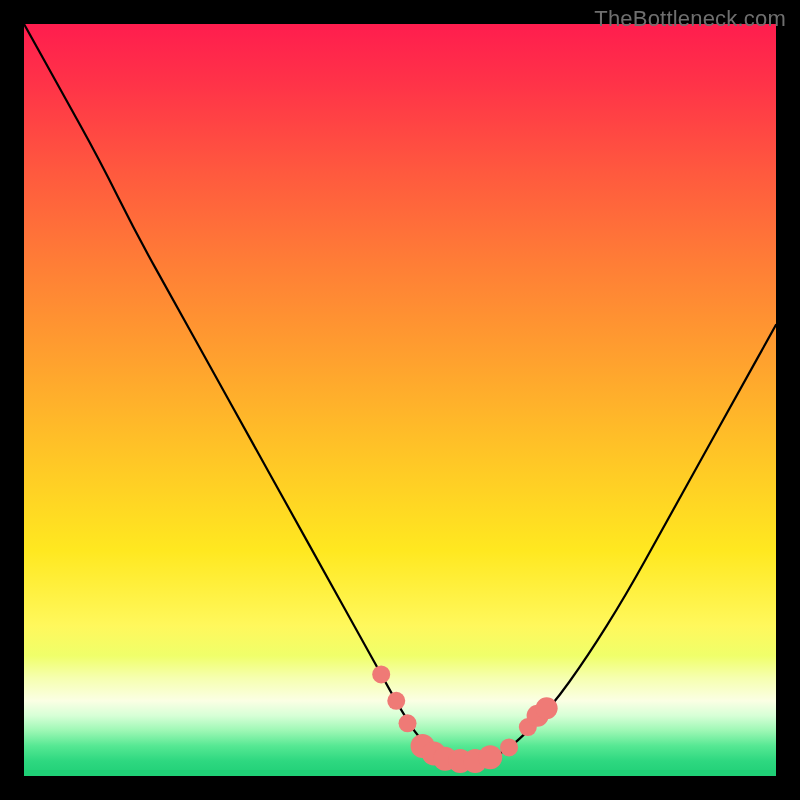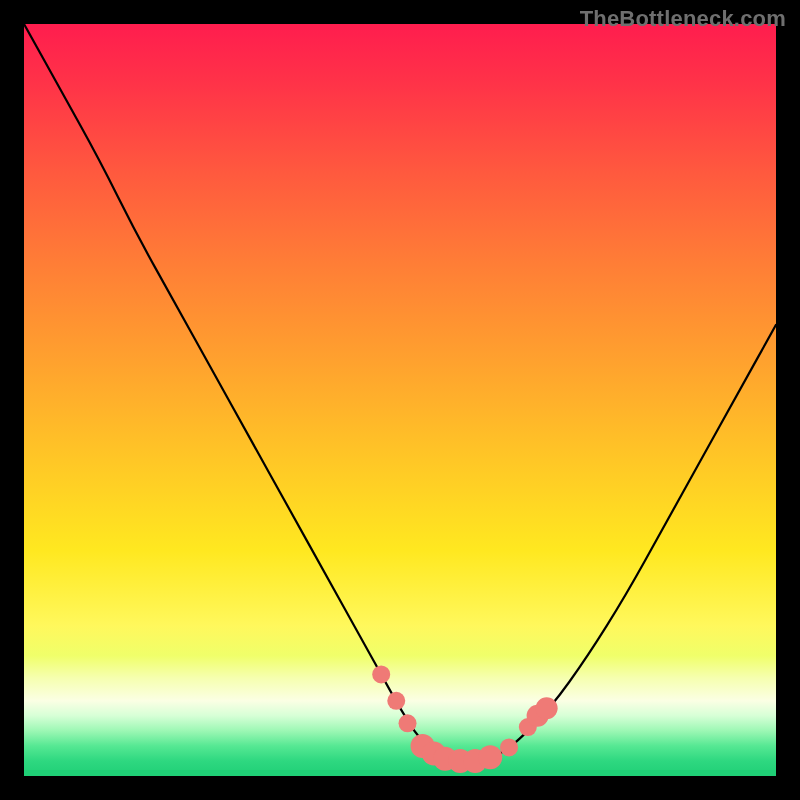--- a/index.html
+++ b/index.html
@@ -16,21 +16,21 @@
     width: 800px;
     height: 800px;
     background: #000;
   }
   .watermark {
     position: absolute;
     top: 6px;
     right: 14px;
     color: #6f6f6f;
     font-size: 22px;
-    font-weight: 700;
+    font-weight: 400;
     letter-spacing: 0.2px;
     z-index: 20;
     user-select: none;
   }
   .plot-area {
     position: absolute;
     left: 24px;
     top: 24px;
     width: 752px;
     height: 752px;

